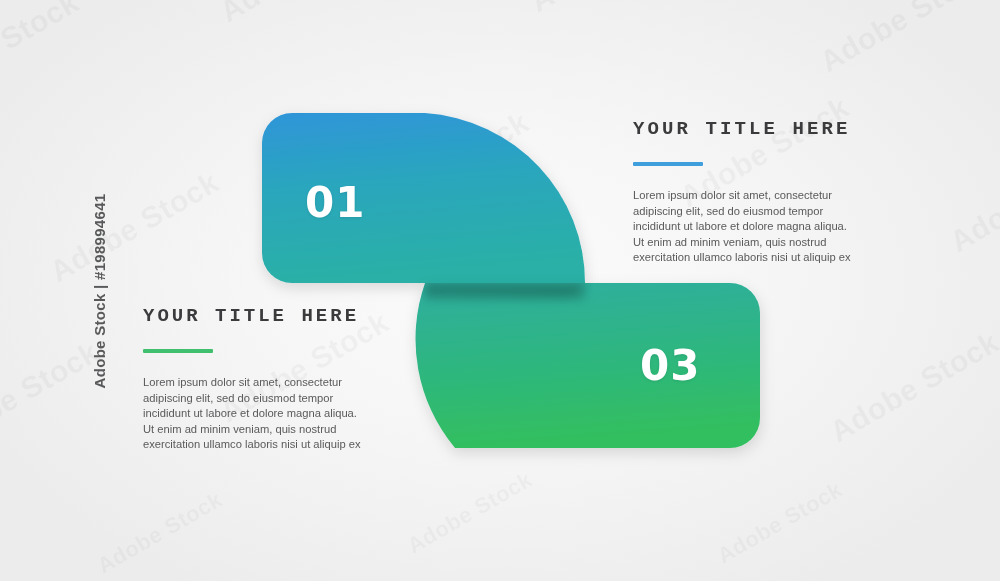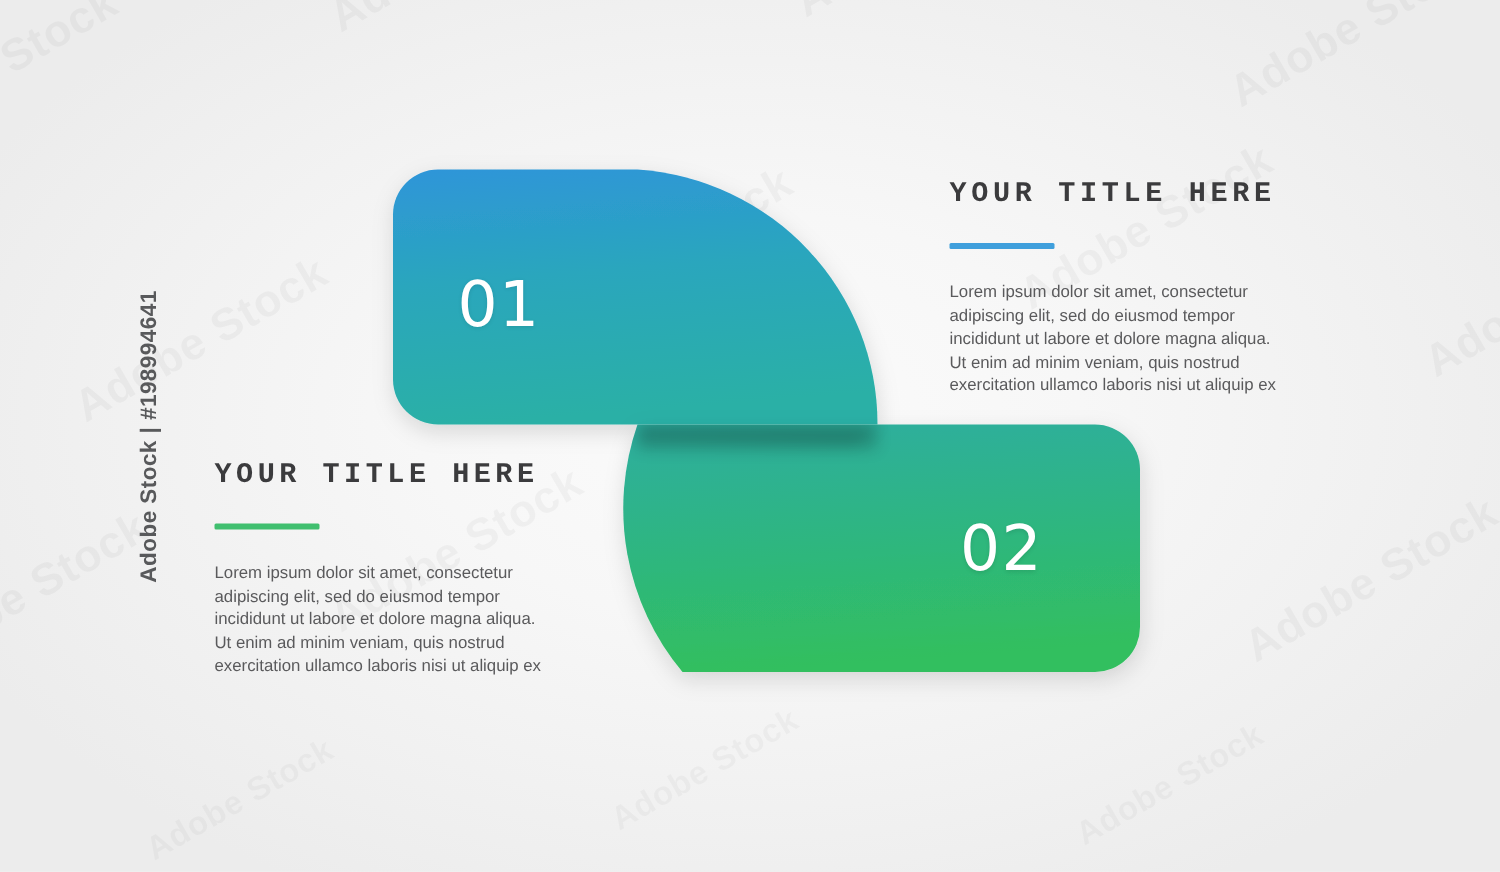--- a/index.html
+++ b/index.html
@@ -41,21 +41,21 @@
 
   
   .shape{position:absolute;}
 
   .shape svg{display:block;overflow:visible;}
 
   .num{
     position:absolute;
     color:#ffffff;
     font-family:"DejaVu Sans",sans-serif;
-    font-weight:400;
+    font-weight:700;
     font-size:42px;
     letter-spacing:1px;
     text-shadow:0 1px 3px rgba(0,0,0,0.10);
     line-height:1;
   }
   #num01{left:305px;top:182px;}
   #num02{left:640px;top:345px;}
 
   
   .block{position:absolute;width:250px;}
@@ -158,21 +158,21 @@
       </g>
 
       <g clip-path="url(#clipGreen)">
         <path d="M 425,283 L 585,283 L 585,300 L 425,300 Z" fill="#000000" opacity="0.16" filter="url(#overlapShadow)"></path>
         <path d="M 425,283 L 588,283 L 570,296 L 425,293 Z" fill="#000000" opacity="0.13" filter="url(#overlapShadow)"></path>
       </g>
     </svg>
   </div>
 
   <div class="num" id="num01">01</div>
-  <div class="num" id="num02">02</div>
+  <div class="num" id="num02">03</div>
 
   <div class="block" id="block1">
     <div class="title">YOUR TITLE HERE</div>
     <div class="bar" id="bar1"></div>
     <div class="body">
       <span>Lorem ipsum dolor sit amet, consectetur</span>
       <span>adipiscing elit, sed do eiusmod tempor</span>
       <span>incididunt ut labore et dolore magna aliqua.</span>
       <span>Ut enim ad minim veniam, quis nostrud</span>
       <span>exercitation ullamco laboris nisi ut aliquip ex</span>

